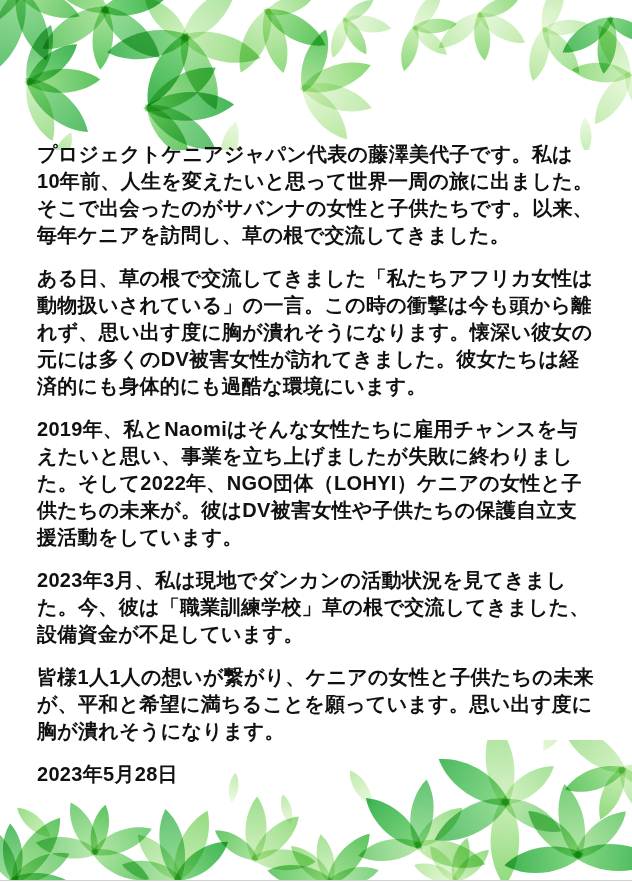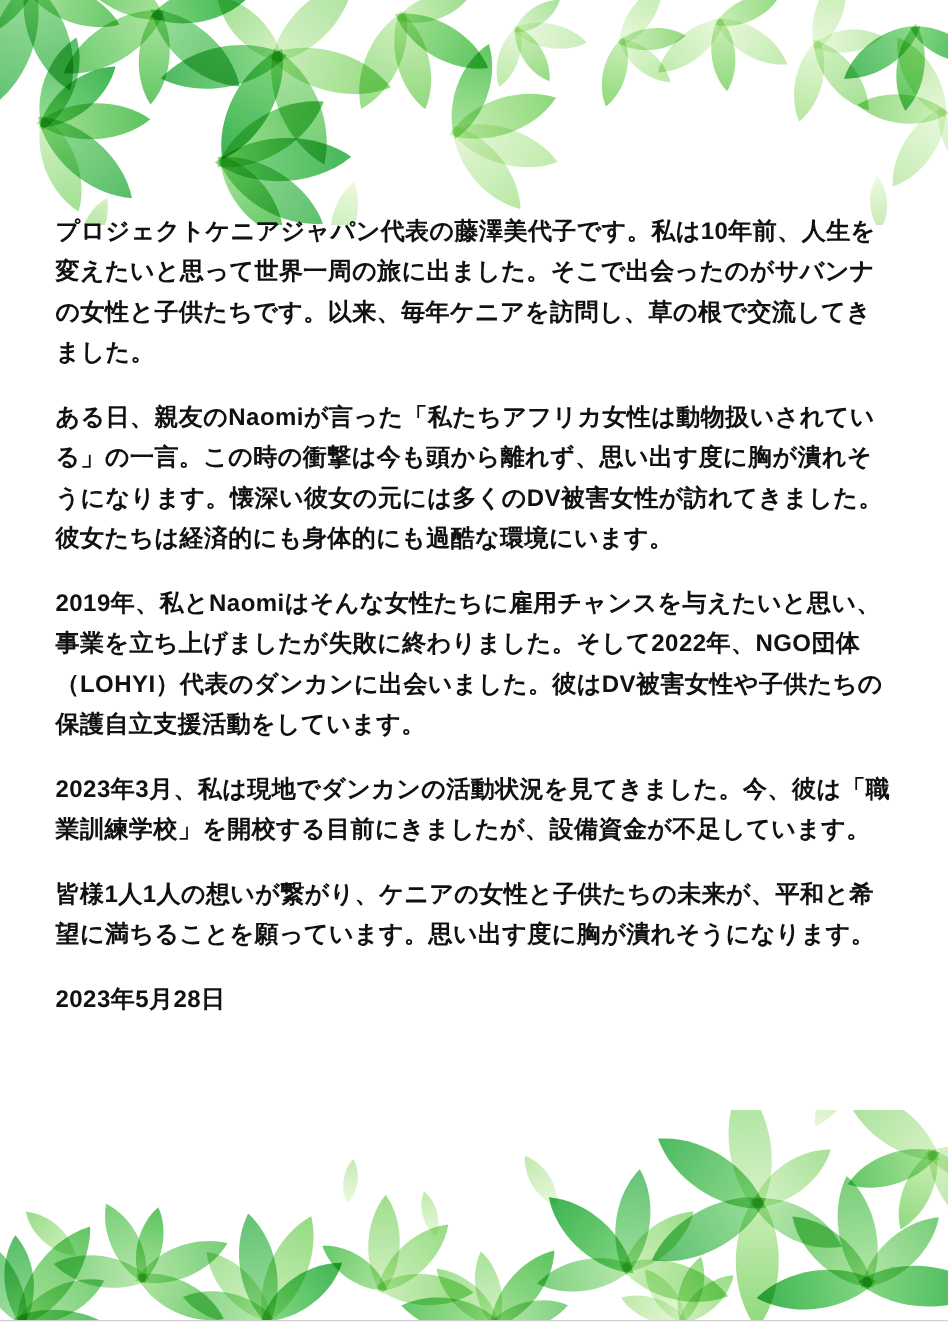--- a/index.html
+++ b/index.html
@@ -20,21 +20,21 @@
     pointer-events: none;
     display: block;
   }
   .decor-top { top: 0; }
   .decor-bottom { top: 740px; }
   .content {
     position: absolute;
     left: 37px; top: 141px;
     width: 557px;
     color: #111111;
-    font-size: 16px;
+    font-size: 20px;
     line-height: 27px;
     font-weight: 600;
     letter-spacing: 0.3px;
     text-align: left;
     z-index: 2;
   }
   .content p { margin: 0 0 16px 0; }
   .sig-block { margin-top: 16px; }
   .sig-block div { margin: 0; }
   .bottom-edge-line {
@@ -206,23 +206,23 @@
       <path d="M0,-24.525326044741085 C10.300636938791255,-11.036396720133489 10.300636938791255,11.036396720133489 0,24.525326044741085 C-10.300636938791255,11.036396720133489 -10.300636938791255,-11.036396720133489 0,-24.525326044741085 Z" transform="translate(455,140) rotate(48.7) translate(0,-20.8)" fill="url(#gb2)" opacity="0.87" style="mix-blend-mode: multiply;"></path>
       <path d="M0,-20.19723698091693 C8.48283953198511,-9.088756641412619 8.48283953198511,9.088756641412619 0,20.19723698091693 C-8.48283953198511,9.088756641412619 -8.48283953198511,-9.088756641412619 0,-20.19723698091693 Z" transform="translate(370,62) rotate(-32.4) translate(0,-17.2)" fill="url(#gb3)" opacity="0.85" style="mix-blend-mode: multiply;"></path>
       <path d="M0,-22.338298318674788 C9.38208529384341,-10.052234243403655 9.38208529384341,10.052234243403655 0,22.338298318674788 C-9.38208529384341,10.052234243403655 -9.38208529384341,-10.052234243403655 0,-22.338298318674788 Z" transform="translate(545,8) rotate(31.7) translate(0,-19.0)" fill="url(#gb3)" opacity="0.95" style="mix-blend-mode: multiply;"></path>
       <path d="M0,-15.499367375252767 C6.509734297606162,-6.974715318863745 6.509734297606162,6.974715318863745 0,15.499367375252767 C-6.509734297606162,6.974715318863745 -6.509734297606162,-6.974715318863745 0,-15.499367375252767 Z" transform="translate(290,82) rotate(-14.8) translate(0,-13.2)" fill="url(#gb3)" opacity="0.87" style="mix-blend-mode: multiply;"></path>
       <path d="M0,-22.18521889578551 C9.317791936229915,-9.98334850310348 9.317791936229915,9.98334850310348 0,22.18521889578551 C-9.317791936229915,9.98334850310348 -9.317791936229915,-9.98334850310348 0,-22.18521889578551 Z" transform="translate(48,95) rotate(-48.5) translate(0,-18.9)" fill="url(#gb2)" opacity="0.87" style="mix-blend-mode: multiply;"></path>
       <path d="M0,-14.905212782509624 C6.260189368654042,-6.7073457521293305 6.260189368654042,6.7073457521293305 0,14.905212782509624 C-6.260189368654042,6.7073457521293305 -6.260189368654042,-6.7073457521293305 0,-14.905212782509624 Z" transform="translate(232,60) rotate(7.5) translate(0,-12.7)" fill="url(#gb3)" opacity="0.80" style="mix-blend-mode: multiply;"></path>
     </svg>
 
   <div class="content">
     <p>プロジェクトケニアジャパン代表の藤澤美代子です。私は10年前、人生を変えたいと思って世界一周の旅に出ました。そこで出会ったのがサバンナの女性と子供たちです。以来、毎年ケニアを訪問し、草の根で交流してきました。</p>
-    <p>ある日、親友のNaomiが言った「私たちアフリカ女性は動物扱いされている」の一言。この時の衝撃は今も頭から離れず、思い出す度に胸が潰れそうになります。懐深い彼女の元には多くのDV被害女性が訪れてきました。彼女たちは経済的にも身体的にも過酷な環境にいます。</p>
-    <p>2019年、私とNaomiはそんな女性たちに雇用チャンスを与えたいと思い、事業を立ち上げましたが失敗に終わりました。そして2022年、NGO団体（LOHYI）代表のダンカンに出会いました。彼はDV被害女性や子供たちの保護自立支援活動をしています。</p>
-    <p>2023年3月、私は現地でダンカンの活動状況を見てきました。今、彼は「職業訓練学校」を開校する目前にきましたが、設備資金が不足しています。</p>
+    <p>ある日、草の根で交流してきました「私たちアフリカ女性は動物扱いされている」の一言。この時の衝撃は今も頭から離れず、思い出す度に胸が潰れそうになります。懐深い彼女の元には多くのDV被害女性が訪れてきました。彼女たちは経済的にも身体的にも過酷な環境にいます。</p>
+    <p>2019年、私とNaomiはそんな女性たちに雇用チャンスを与えたいと思い、事業を立ち上げましたが失敗に終わりました。そして2022年、NGO団体（LOHYI）ケニアの女性と子供たちの未来が。彼はDV被害女性や子供たちの保護自立支援活動をしています。</p>
+    <p>2023年3月、私は現地でダンカンの活動状況を見てきました。今、彼は「職業訓練学校」草の根で交流してきました、設備資金が不足しています。</p>
     <p>皆様1人1人の想いが繋がり、ケニアの女性と子供たちの未来が、平和と希望に満ちることを願っています。思い出す度に胸が潰れそうになります。</p>
     <div class="sig-block">
       <div>2023年5月28日</div>
     </div>
   </div>
 
   <div class="bottom-edge-line" style="background: rgb(208, 208, 208);"></div>
   <div class="bottom-edge-white"></div>
 
 </div>

